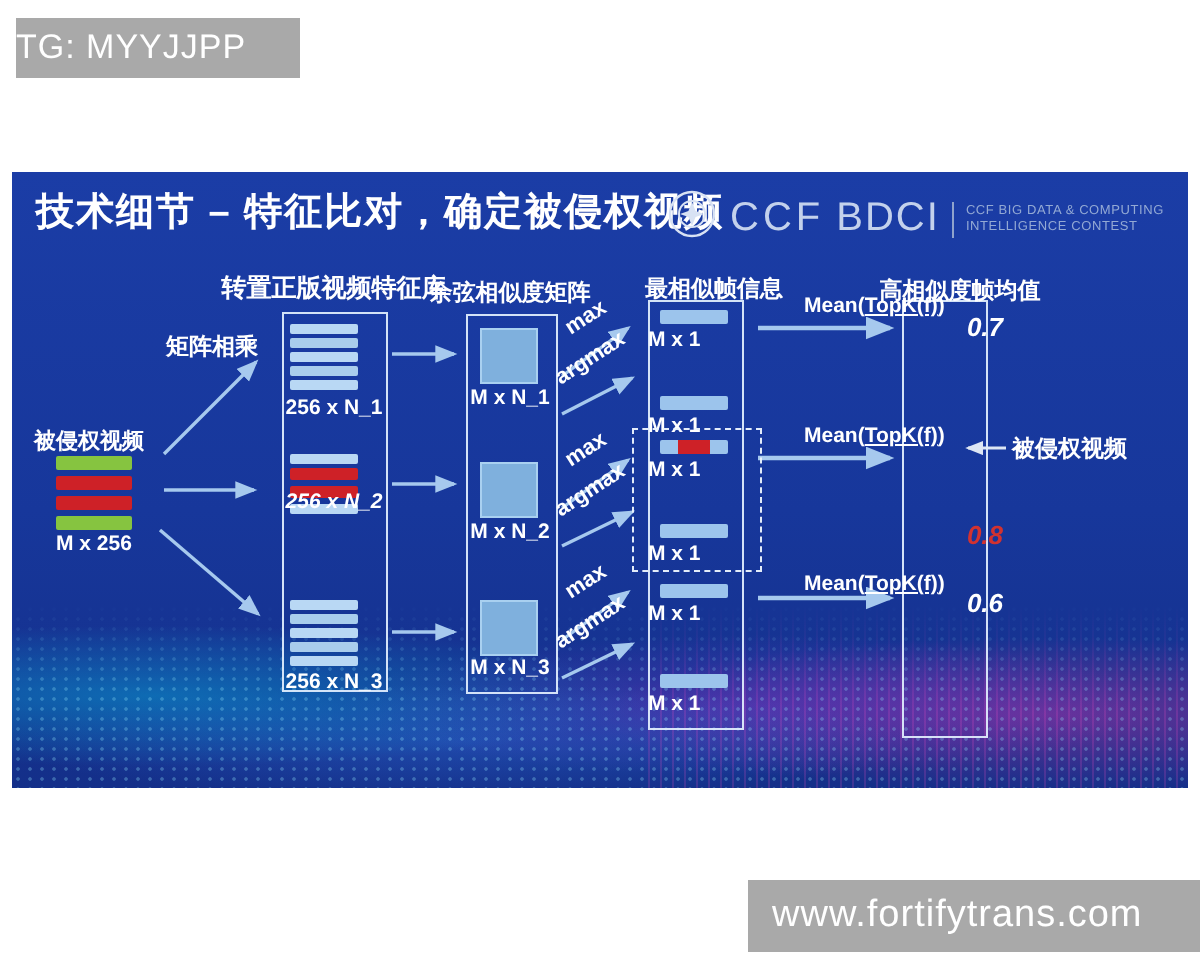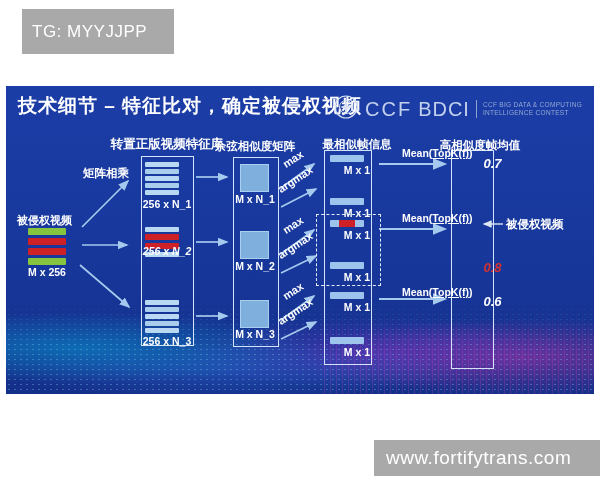--- a/index.html
+++ b/index.html
@@ -1,20 +1,20 @@
 <!DOCTYPE html>
 <html style="--slide-bg: #17379b; --bar-green: #86c440; --bar-red: #ce2127; --bar-blue: #a9cdec; --matrix-blue: #7fb0dd; --frame-blue: #9cc4ec; --highlight-red: #d23230; --arrow-blue: #a6c9ee; --watermark-gray: #a9a9a9;"><head>
 <meta charset="utf-8">
 <style>
   html,body{margin:0;padding:0;}
   body{width:600px;height:480px;background:#ffffff;font-family:"Liberation Sans",sans-serif;}
   #canvas{position:relative;width:600px;height:480px;overflow:hidden;background:#ffffff;}
 
   .wm{position:absolute;background:var(--watermark-gray,#a9a9a9);color:#fff;display:flex;align-items:center;z-index:10;}
-  .wm-top{left:22px;top:9px;width:142px;height:45px;font-size:17px;padding-left:10px;letter-spacing:.5px;}
+  .wm-top{left:8px;top:9px;width:142px;height:30px;font-size:17px;letter-spacing:.5px;}
   .wm-bottom{left:374px;top:440px;width:226px;height:36px;font-size:19px;padding-left:12px;letter-spacing:.5px;}
 
   .slide{position:absolute;left:6px;top:86px;width:588px;height:308px;overflow:hidden;
     background:linear-gradient(180deg,#1b3da6 0%,var(--slide-bg,#17379b) 55%,#142f89 100%);}
 
   .slide-title{position:absolute;left:12px;top:7px;font-size:19px;font-weight:700;color:#ffffff;letter-spacing:1px;z-index:3;white-space:nowrap;}
 
   .logo{position:absolute;right:12px;top:8px;display:flex;align-items:center;gap:6px;z-index:3;color:#bccbe8;}
   .logo-ccf{font-size:20px;letter-spacing:2px;color:#c3d1ec;}
   .logo-bdci{font-size:20px;letter-spacing:1px;color:#c3d1ec;}
@@ -65,21 +65,21 @@
 
   .stack-dim{position:absolute;color:#fff;font-size:10.5px;font-weight:700;text-align:center;left:131px;width:60px;z-index:3;white-space:nowrap;}
 
   .sq{position:absolute;left:234px;width:27px;height:26px;background:var(--matrix-blue,#7fb0dd);border:1px solid #a9d0f0;z-index:3;}
   .sq-dim{position:absolute;left:225px;width:48px;text-align:center;color:#fff;font-size:10.5px;font-weight:700;z-index:3;white-space:nowrap;}
 
   .rot{position:absolute;color:#ffffff;font-weight:700;font-size:11px;transform:rotate(-33deg);transform-origin:left bottom;z-index:3;white-space:nowrap;}
 
   .fbar{position:absolute;left:324px;width:34px;height:7px;background:var(--frame-blue,#9cc4ec);z-index:3;border-radius:1px;}
   .fbar .red-seg{position:absolute;left:9px;top:0;width:16px;height:100%;background:var(--bar-red,#ce2127);}
-  .fdim{position:absolute;left:318px;width:46px;text-align:right;color:#fff;font-size:10.5px;font-weight:700;z-index:3;white-space:nowrap;}
+  .fdim{position:absolute;left:318px;width:46px;text-align:left;color:#fff;font-size:10.5px;font-weight:700;z-index:3;white-space:nowrap;}
 
   .mean{position:absolute;left:372px;color:#fff;font-weight:700;font-size:10.5px;z-index:3;white-space:nowrap;padding-left:24px;}
   .mean .u{text-decoration:underline;}
 
   .val{position:absolute;left:466px;width:41px;text-align:center;color:#fff;font-size:13px;font-weight:600;z-index:3;font-style:italic;}
   .val.hl{color:var(--highlight-red,#d23230);margin-top:40px;}
 
   .annot{left:500px;top:131px;font-size:11.5px;font-weight:600;}
 </style>
 </head>

